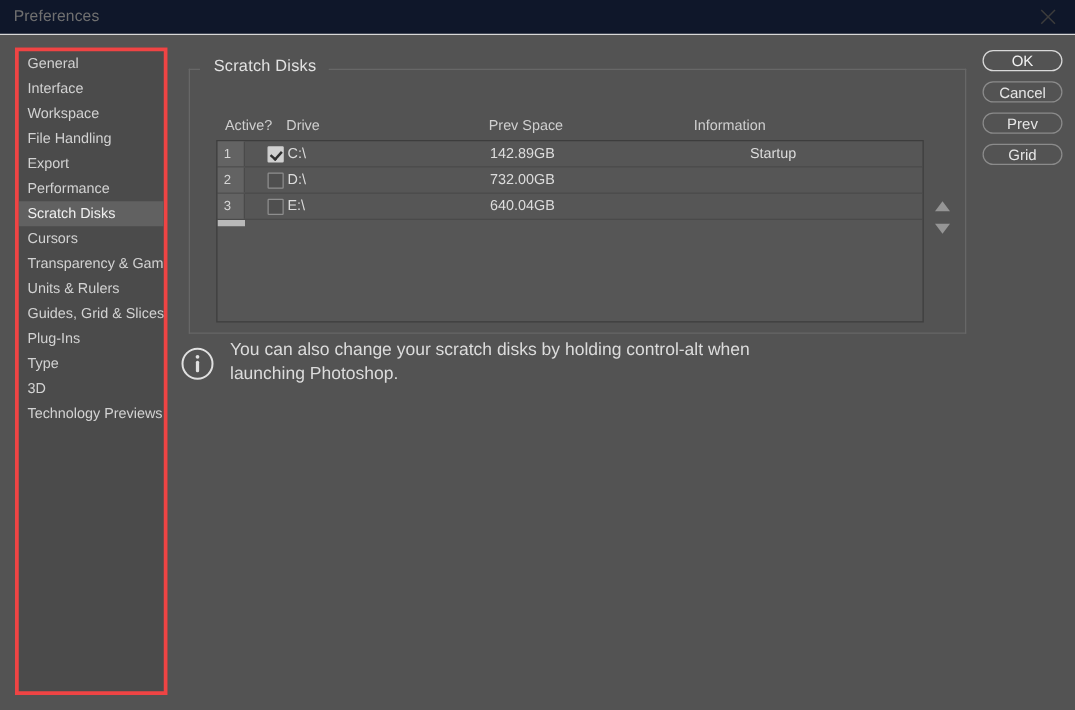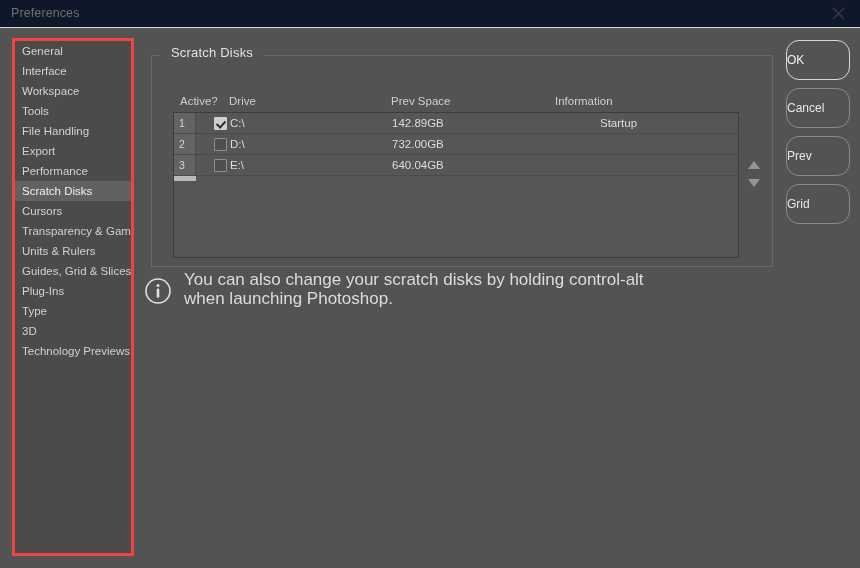--- a/index.html
+++ b/index.html
@@ -234,44 +234,44 @@
   }
   .info-icon {
     position: absolute;
     left: 0; top: 7px;
     width: 28px; height: 28px;
   }
   .info-text {
     position: absolute;
     left: 40px; top: 0px;
     width: 470px;
-    font-size: 17px;
+    font-size: 14px;
     line-height: 19px;
     color: #dcdcdc;
   }
 
   
   .buttons {
     position: absolute;
     left: 786px; top: 12px;
     width: 64px;
   }
   .btn {
     width: 64px;
-    height: 40px;
+    height: 17px;
     margin-bottom: 8px;
     border-radius: 13px;
     border: 1px solid #8b8b8b;
     background: #535353;
     color: #e6e6e6;
     font-size: 12px;
     font-family: "Liberation Sans", sans-serif;
     display: flex;
     align-items: center;
-    justify-content: flex-start;
+    justify-content: center;
     box-sizing: border-box;
     cursor: default;
   }
   .btn.primary {
     border-color: #d8d8d8;
     color: #f2f2f2;
   }
 </style>
 </head>
 <body>
@@ -287,21 +287,20 @@
     </span>
   </div>
 </div>
 
 <div class="dialog-body">
 
   <div class="sidebar" id="sidebar">
       <div class="sidebar-item"><span>General</span></div>
       <div class="sidebar-item"><span>Interface</span></div>
       <div class="sidebar-item"><span>Workspace</span></div>
-      <div class="sidebar-item"><span>Tools</span></div>
       <div class="sidebar-item"><span>File Handling</span></div>
       <div class="sidebar-item"><span>Export</span></div>
       <div class="sidebar-item"><span>Performance</span></div>
       <div class="sidebar-item selected"><span>Scratch Disks</span></div>
       <div class="sidebar-item"><span>Cursors</span></div>
       <div class="sidebar-item"><span>Transparency &amp; Gamut</span></div>
       <div class="sidebar-item"><span>Units &amp; Rulers</span></div>
       <div class="sidebar-item"><span>Guides, Grid &amp; Slices</span></div>
       <div class="sidebar-item"><span>Plug-Ins</span></div>
       <div class="sidebar-item"><span>Type</span></div>

